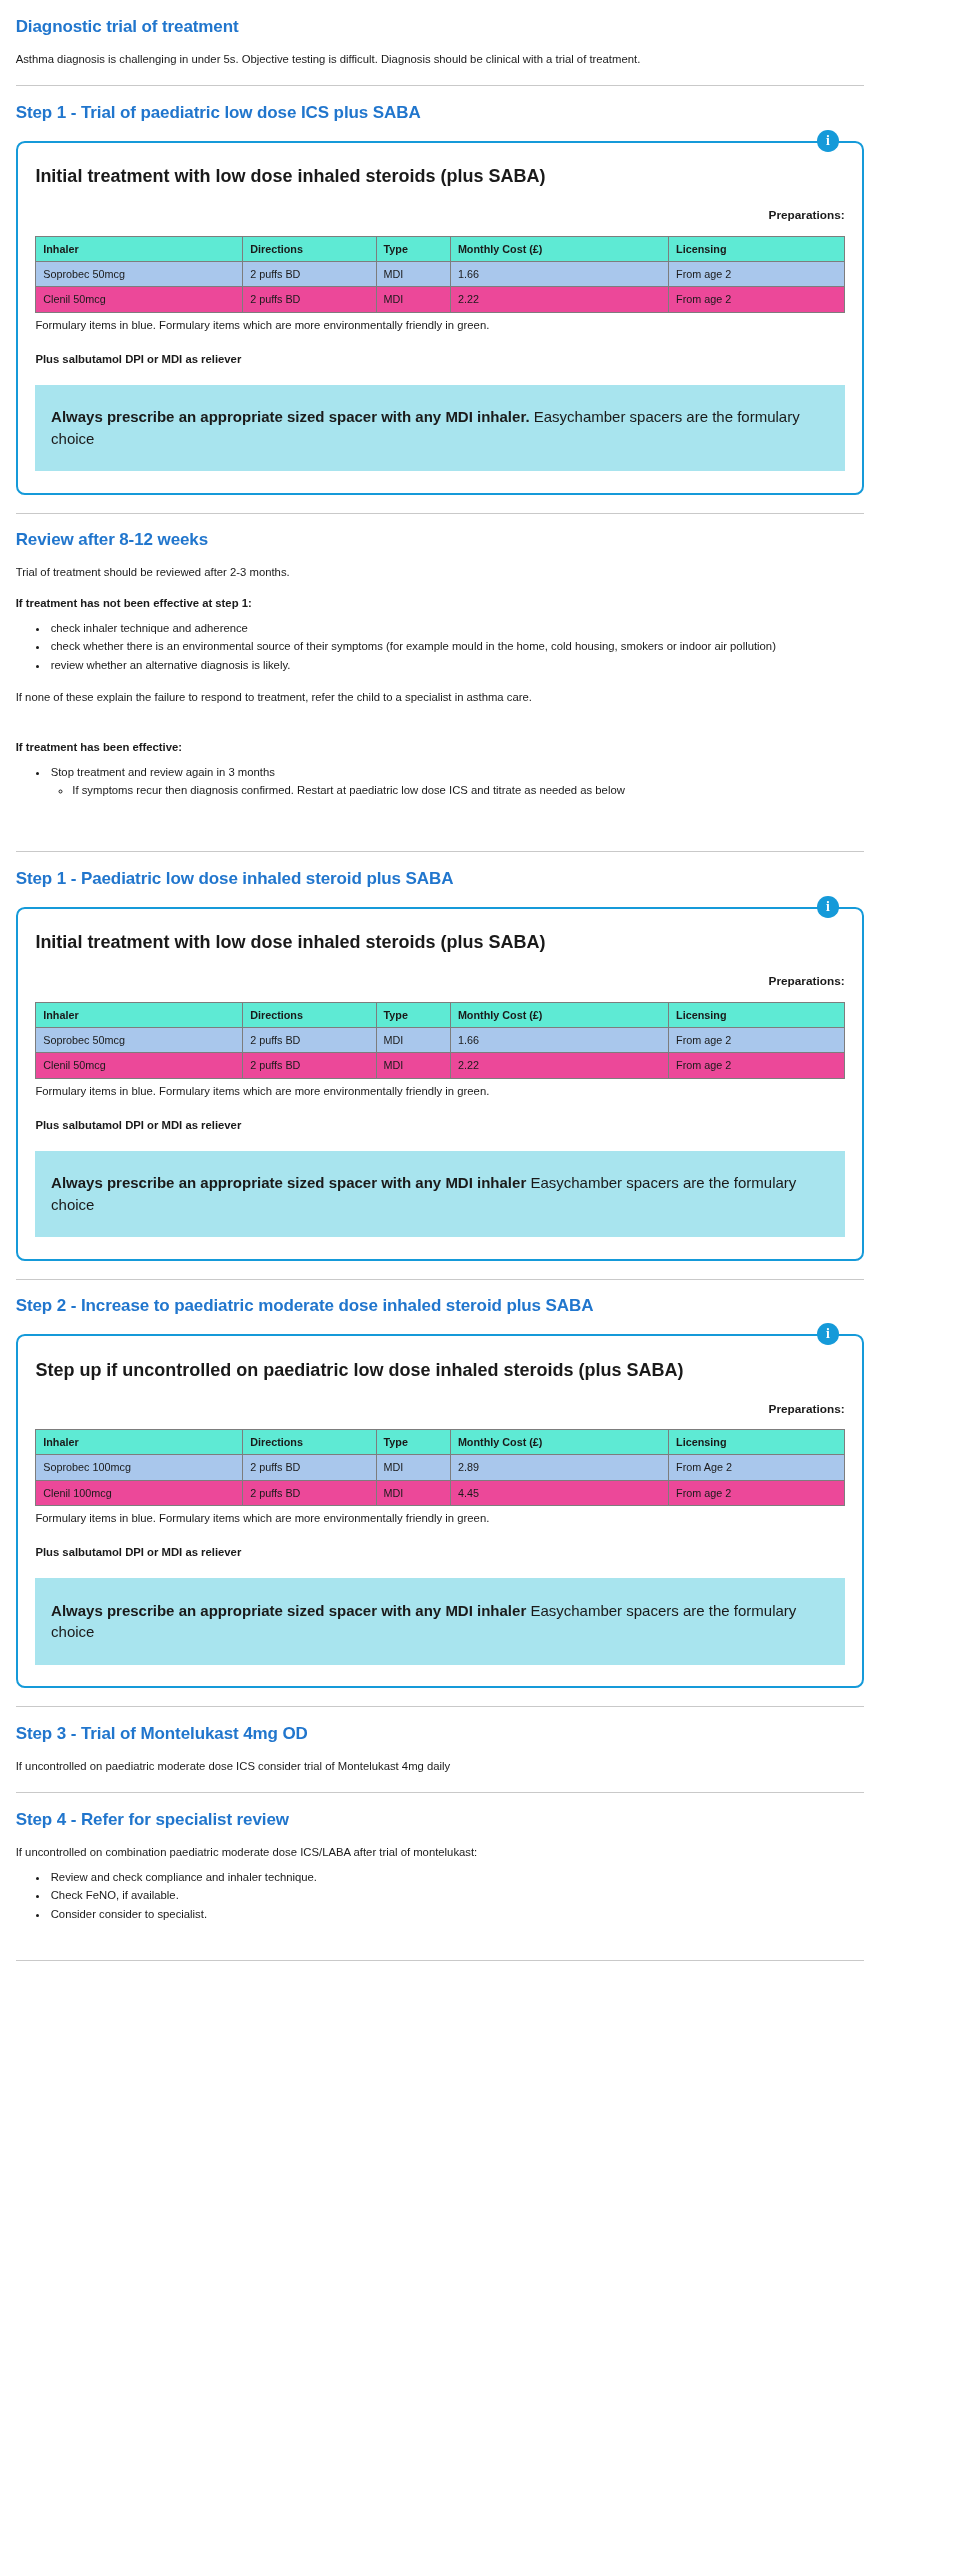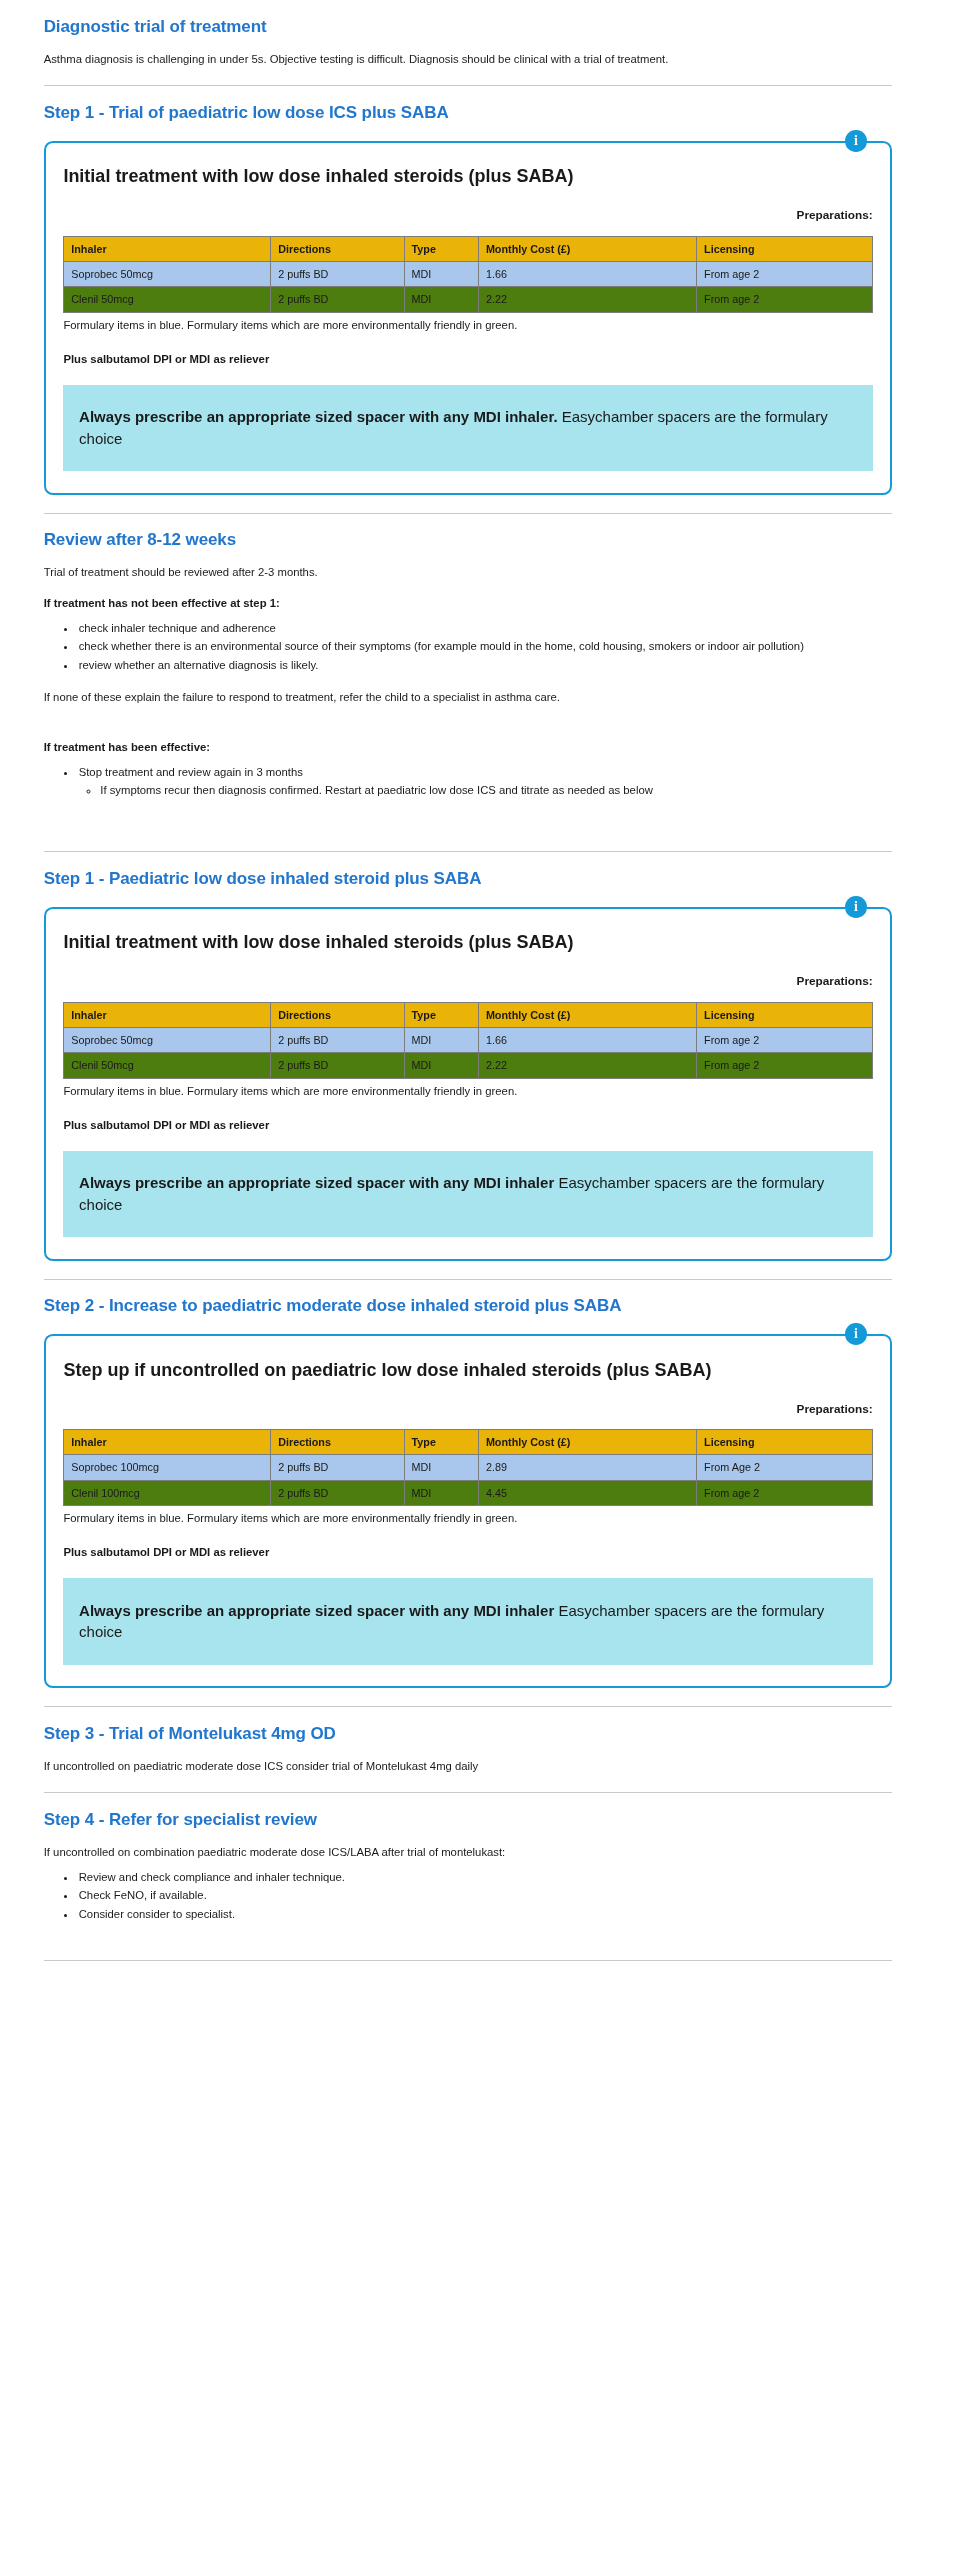--- a/index.html
+++ b/index.html
@@ -11,21 +11,20 @@
   body {
     width: 960px;
     font-family: "Liberation Sans", "DejaVu Sans", sans-serif;
     color: #1a1a1a;
     -webkit-font-smoothing: antialiased;
   }
   .page {
     width: 880px;
     box-sizing: border-box;
     padding: 0 15.7px 0 15.7px;
-    margin-left: 28px;
   }
 
   
   h1.section-heading {
     font-size: 17px;
     line-height: 1.25;
     font-weight: bold;
     color: #2176cd;
     margin: 0;
     padding: 0;
@@ -136,27 +135,27 @@
     padding: 4.9px 5.9px 4.9px 6.9px;
     font-size: 10.8px;
     line-height: 1.35;
     text-align: left;
     vertical-align: middle;
     overflow: hidden;
     white-space: nowrap;
   }
   table.prep-table th {
     font-weight: bold;
-    background: #eab308;
+    background: #5eead4;
   }
   table.prep-table tr.row-formulary td {
     background: #a9c7ec;
   }
   table.prep-table tr.row-alt td {
-    background: #4d7c0f;
+    background: #ec4899;
   }
   col.c-inhaler   { width: 25.6%; }
   col.c-direction { width: 16.5%; }
   col.c-type      { width: 9.2%; }
   col.c-cost      { width: 27.0%; }
   col.c-licensing { width: 21.7%; }
 
   .table-note {
     font-size: 11.3px;
     line-height: 1.45;

